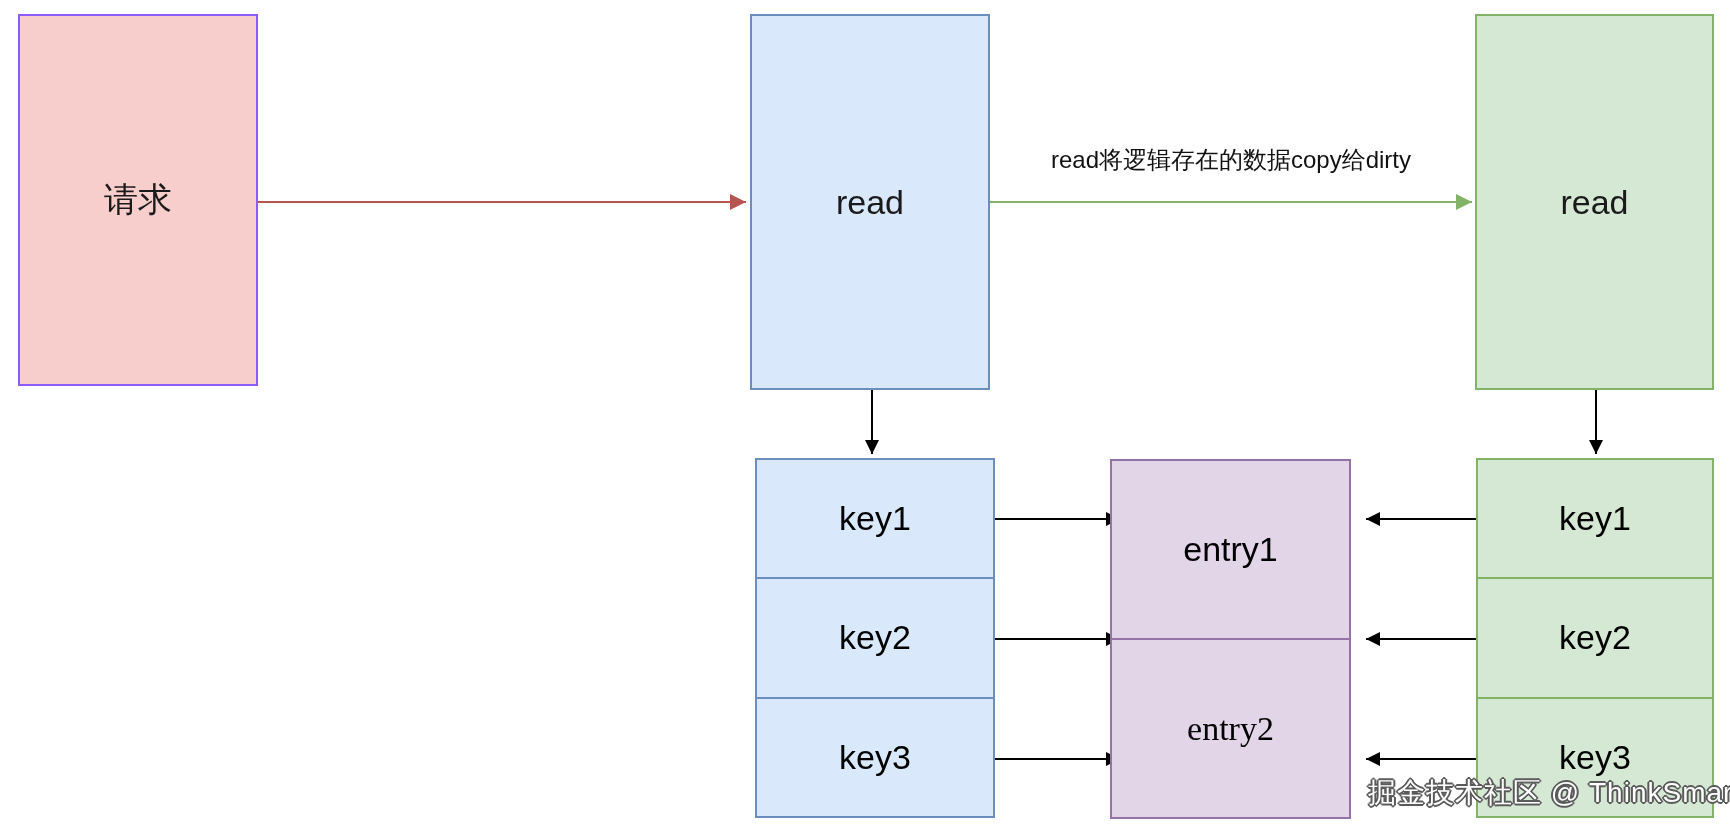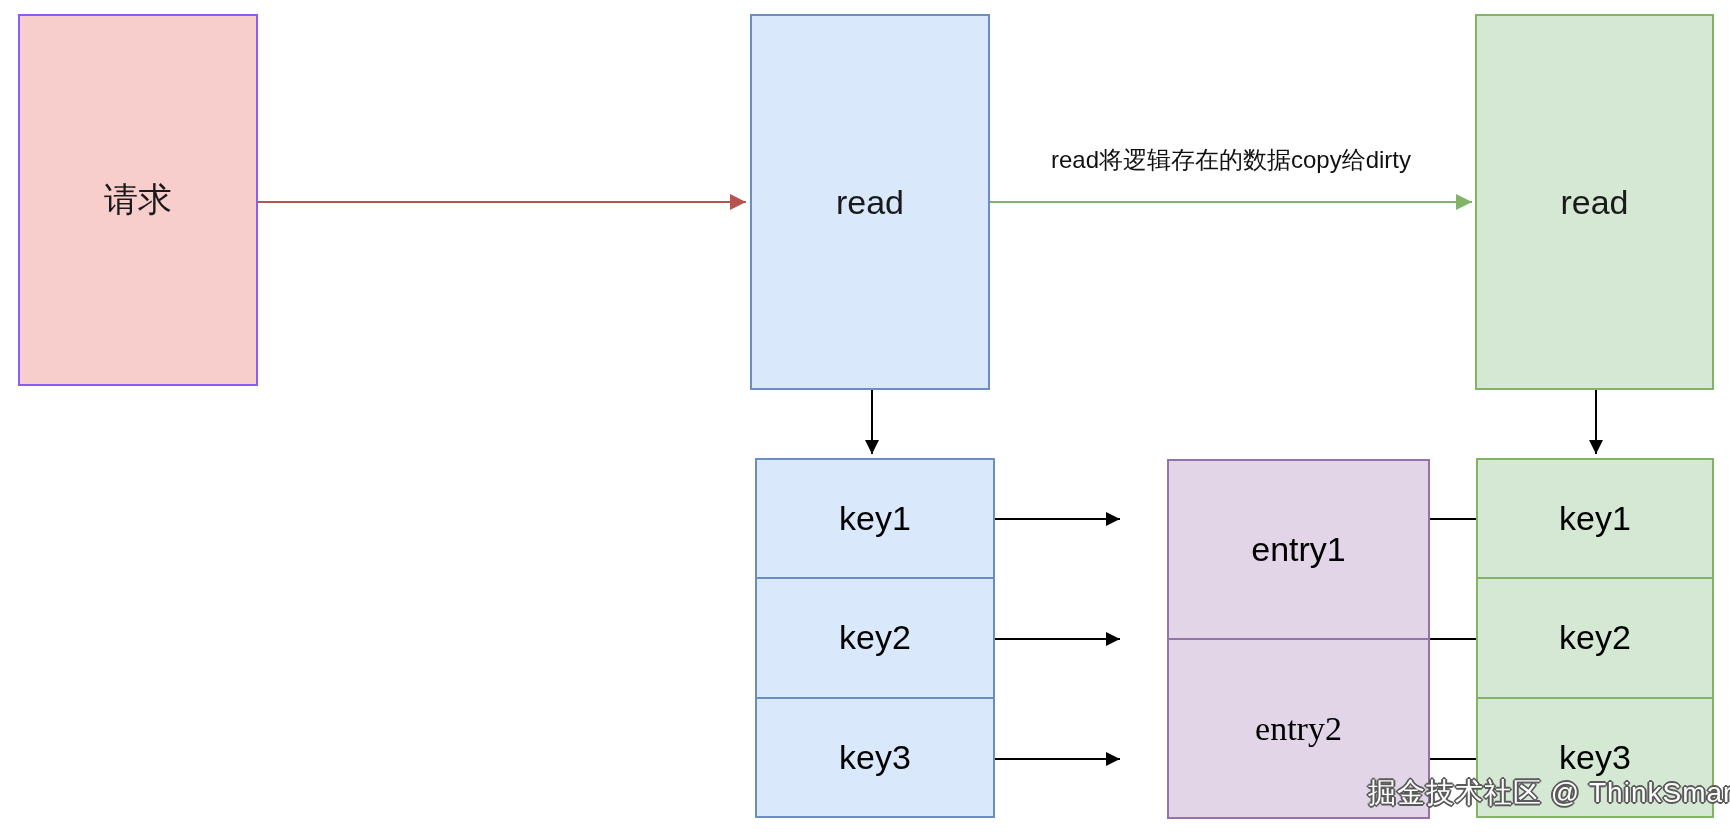--- a/index.html
+++ b/index.html
@@ -58,21 +58,21 @@
     display: flex;
     align-items: center;
     justify-content: center;
     font-size: 34px;
     color: #000000;
     box-sizing: border-box;
   }
   .stack-read { left: 755px; }
   .stack-read { background: #dae8fc; border: 2px solid #6c8ebf; }
   .stack-read .cell + .cell { border-top: 2px solid #6c8ebf; }
-  .stack-entries { left: 1167px; top: 459px; width: 263px; }
+  .stack-entries { left: 1110px; top: 459px; width: 241px; }
   .stack-entries { background: #e1d5e7; border: 2px solid #9673a6; }
   .stack-entries .cell + .cell { border-top: 2px solid #9673a6; font-family: Liberation Serif, serif; }
   .stack-dirty { left: 1476px; width: 238px; }
   .stack-dirty { background: #d5e8d4; border: 2px solid #82b366; }
   .stack-dirty .cell + .cell { border-top: 2px solid #82b366; }
   .edge-label {
     position: absolute;
     left: 985px;
     top: 144px;
     width: 492px;

